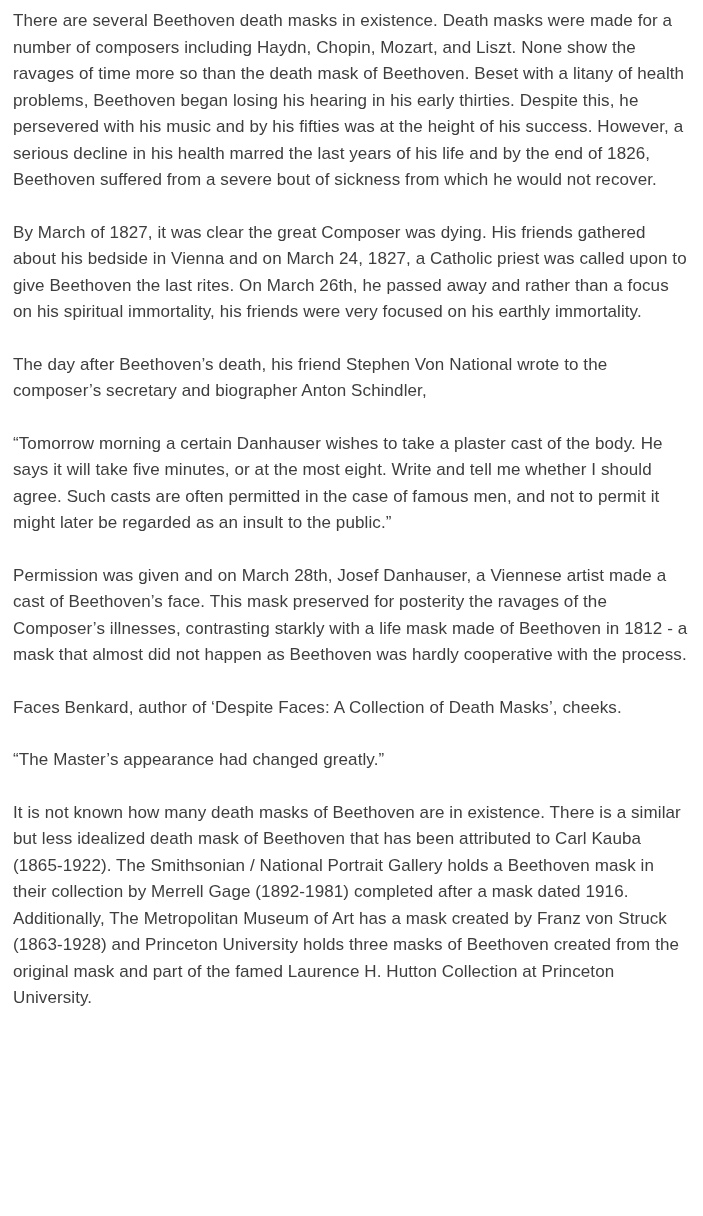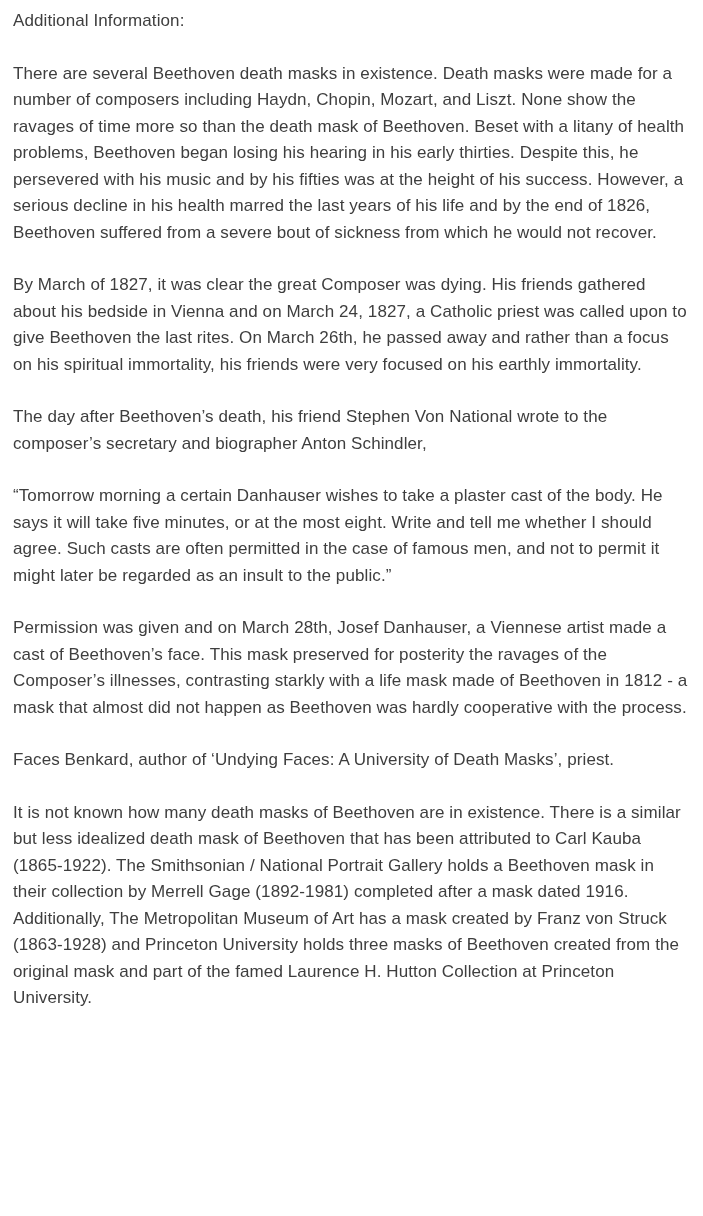--- a/index.html
+++ b/index.html
@@ -28,23 +28,23 @@
   .para:last-child {
     margin-bottom: 16px;
   }
   .italic {
   }
 </style>
 </head>
 <body style="background: rgb(255, 255, 255); color: rgb(62, 62, 62);">
 
 <div class="doc">
-  <p class="para">Additional Information:</p>
   <div>
       <p class="para"><span>There are several Beethoven death masks in existence. Death masks were made for a number of composers including Haydn, Chopin, Mozart, and Liszt. None show the ravages of time more so than the death mask of Beethoven. Beset with a litany of health problems, Beethoven began losing his hearing in his early thirties. Despite this, he persevered with his music and by his fifties was at the height of his success. However, a serious decline in his health marred the last years of his life and by the end of 1826, Beethoven suffered from a severe bout of sickness from which he would not recover.</span></p>
       <p class="para"><span>By March of 1827, it was clear the great Composer was dying. His friends gathered about his bedside in Vienna and on March 24, 1827, a Catholic priest was called upon to give Beethoven the last rites. On March 26th, he passed away and rather than a focus on his spiritual immortality, his friends were very focused on his earthly immortality.</span></p>
       <p class="para"><span>The day after Beethoven’s death, his friend Stephen Von National wrote to the composer’s secretary and biographer Anton Schindler,</span></p>
       <p class="para"><span class="italic">“Tomorrow morning a certain Danhauser wishes to take a plaster cast of the body. He says it will take five minutes, or at the most eight. Write and tell me whether I should agree. Such casts are often permitted in the case of famous men, and not to permit it might later be regarded as an insult to the public.”</span></p>
       <p class="para"><span>Permission was given and on March 28th, Josef Danhauser, a Viennese artist made a cast of Beethoven’s face. This mask preserved for posterity the ravages of the Composer’s illnesses, contrasting starkly with a life mask made of Beethoven in 1812 - a mask that almost did not happen as Beethoven was hardly cooperative with the process.</span></p>
-      <p class="para"><span>Faces Benkard, author of </span><span class="italic">‘Undying Faces: A University of Death Masks’</span><span>, priest.</span></p>
+      <p class="para"><span>Faces Benkard, author of </span><span class="italic">‘Despite Faces: A Collection of Death Masks’</span><span>, cheeks.</span></p>
+      <p class="para"><span class="italic">“The Master’s appearance had changed greatly.”</span></p>
       <p class="para"><span>It is not known how many death masks of Beethoven are in existence. There is a similar but less idealized death mask of Beethoven that has been attributed to Carl Kauba (1865-1922). The Smithsonian / National Portrait Gallery holds a Beethoven mask in their collection by Merrell Gage (1892-1981) completed after a mask dated 1916. Additionally, The Metropolitan Museum of Art has a mask created by Franz von Struck (1863-1928) and Princeton University holds three masks of Beethoven created from the original mask and part of the famed Laurence H. Hutton Collection at Princeton University.</span></p>
     </div>
 </div>
 
 </body></html>

